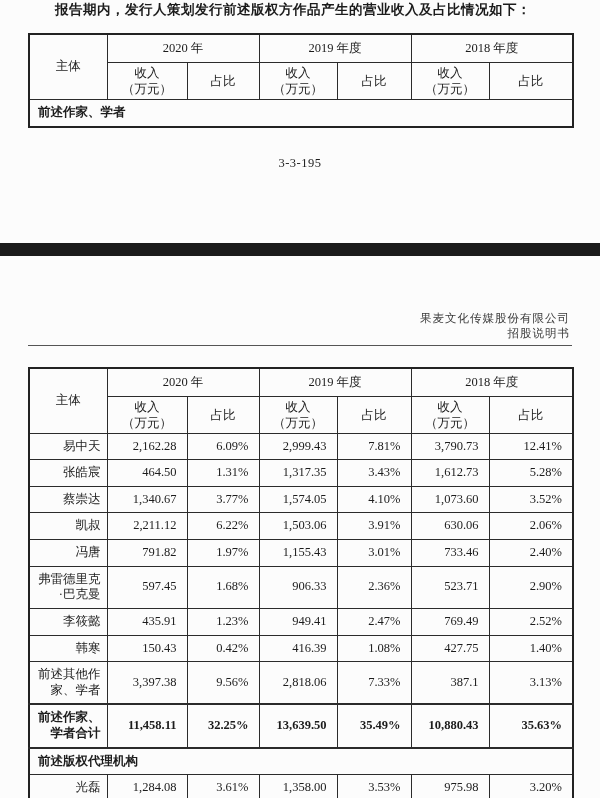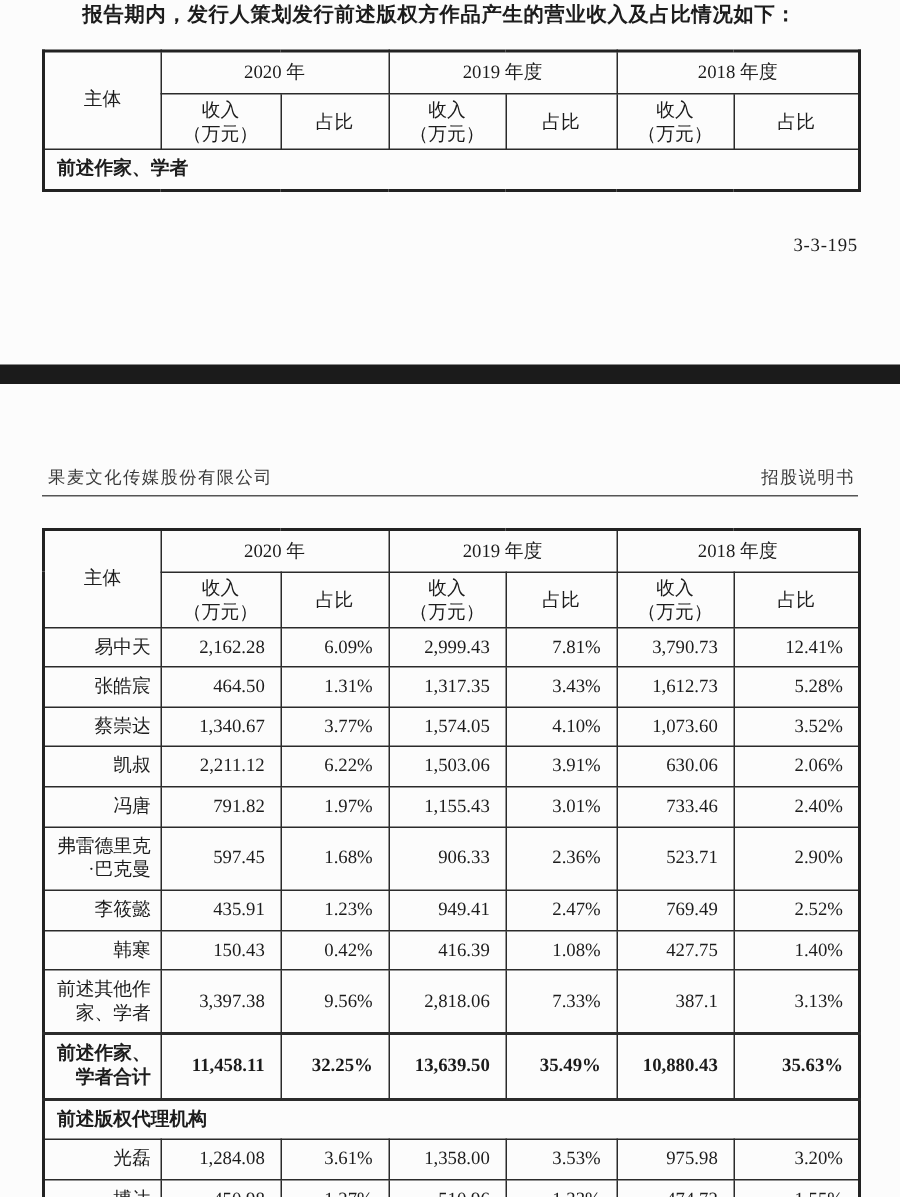--- a/index.html
+++ b/index.html
@@ -38,21 +38,21 @@
   td.name { text-align: right; padding: 5px 6px 5px 8px; }
   td.num  { text-align: right; }
   tr.bold td { font-weight: 700; border-top-width: 2px; }
   td.section {
     text-align: left; font-weight: 700;
     padding: 5px 6px 5px 8px; border-top-width: 2px;
   }
 
   
   .page-number {
-    text-align: right;
+    text-align: center;
     margin-top: 28px;
     font-size: 12.5px;
     letter-spacing: 0.5px;
   }
 
   
   .separator-bar {
     width: 600px; height: 13px;
     margin-top: 72px;
     background: #1b1b1b;
@@ -62,20 +62,21 @@
   .doc-header {
     margin-top: 55px;
     display: flex;
     justify-content: space-between;
     align-items: flex-end;
     font-size: 11.5px;
     color: #3a3a3a;
     padding: 0 2px 4px 4px;
     border-bottom: 1.5px solid #555;
     letter-spacing: 1px;
+    flex-direction: column;
   }
   .t2 { margin-top: 21px; }
 </style>
 </head>
 <body>
 
 <div class="page-section">
 
   <p class="intro">报告期内，发行人策划发行前述版权方作品产生的营业收入及占比情况如下：</p>
 

